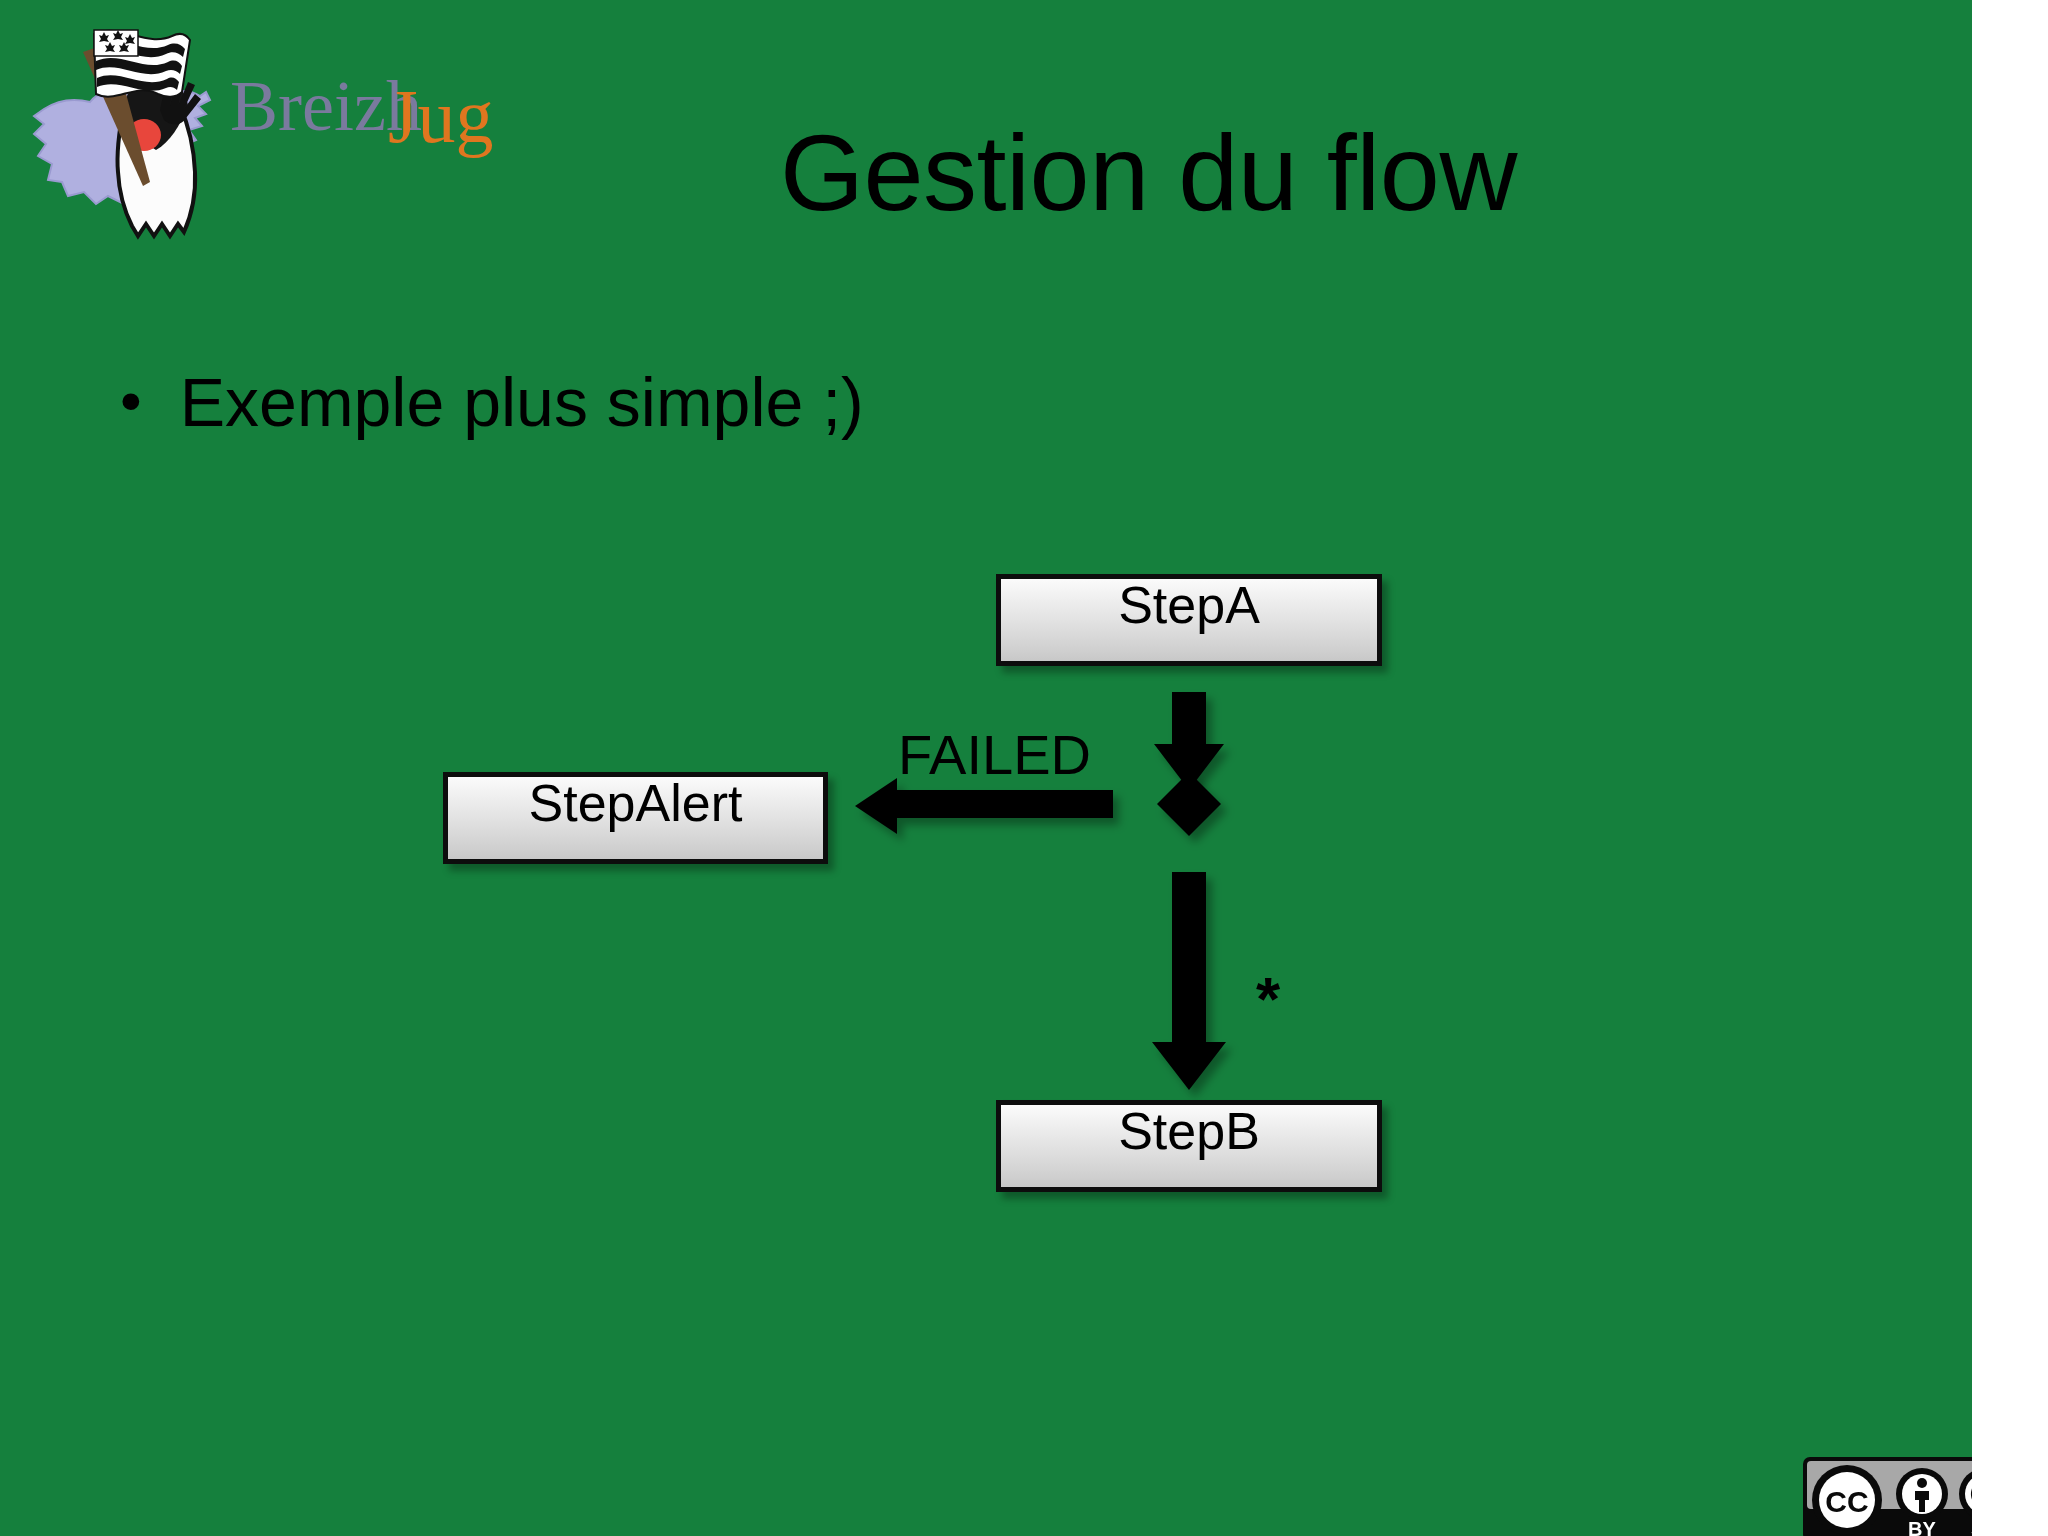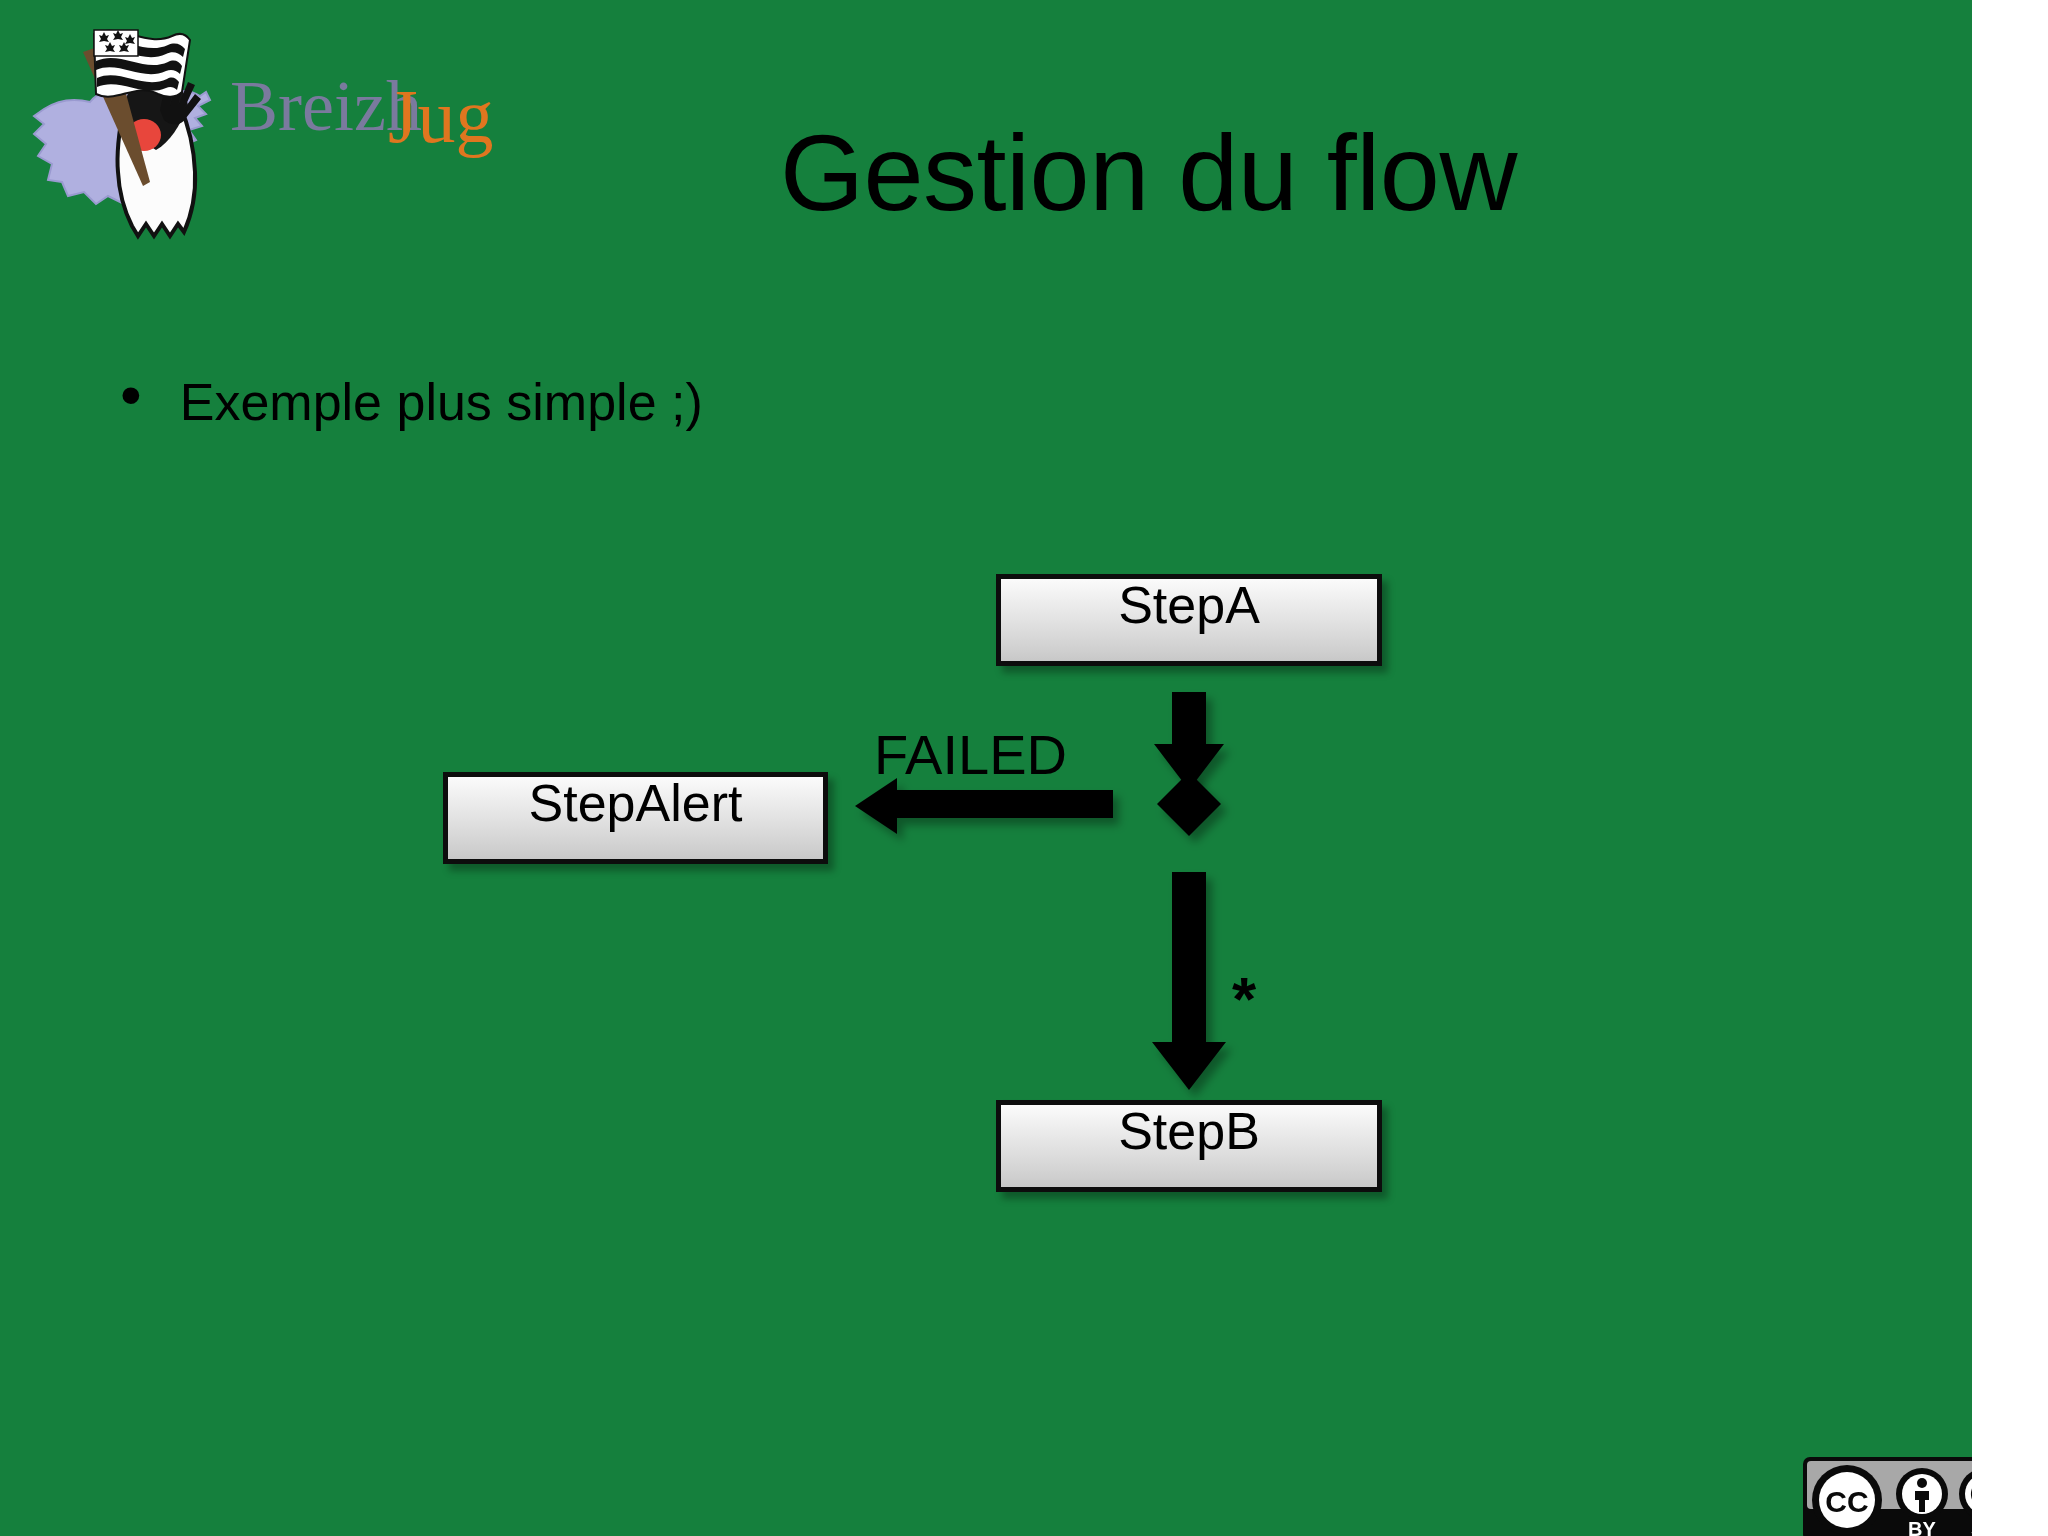--- a/index.html
+++ b/index.html
@@ -52,21 +52,21 @@
   }
   #bullet-dot {
     font-size: 62px;
     line-height: 1;
     color: #000;
     margin-right: 38px;
     position: relative;
     top: -4px;
   }
   #bullet-text {
-    font-size: 52px;
+    font-size: 68px;
     line-height: 1;
     color: #000;
     white-space: nowrap;
   }
 
   
   #diagram {
     position: absolute;
     left: 0;
     top: 0;
@@ -97,20 +97,21 @@
   #box-stepb      { left: 996px;  top: 1100px; width: 386px;  height: 92px; }
 
   
   #shapes { position: absolute; left: 0; top: 0; }
 
   .edge-label {
     position: absolute;
     color: #000;
     line-height: 1;
     white-space: nowrap;
+    margin-left: 24px;
   }
   #label-failed { left: 874px; top: 727px; font-size: 56px; }
   #label-star   { left: 1232px; top: 968px; font-size: 62px; font-weight: 700; }
 
   
   #cc-badge {
     position: absolute;
     left: 1802px;
     top: 1456px;
     width: 226px;

